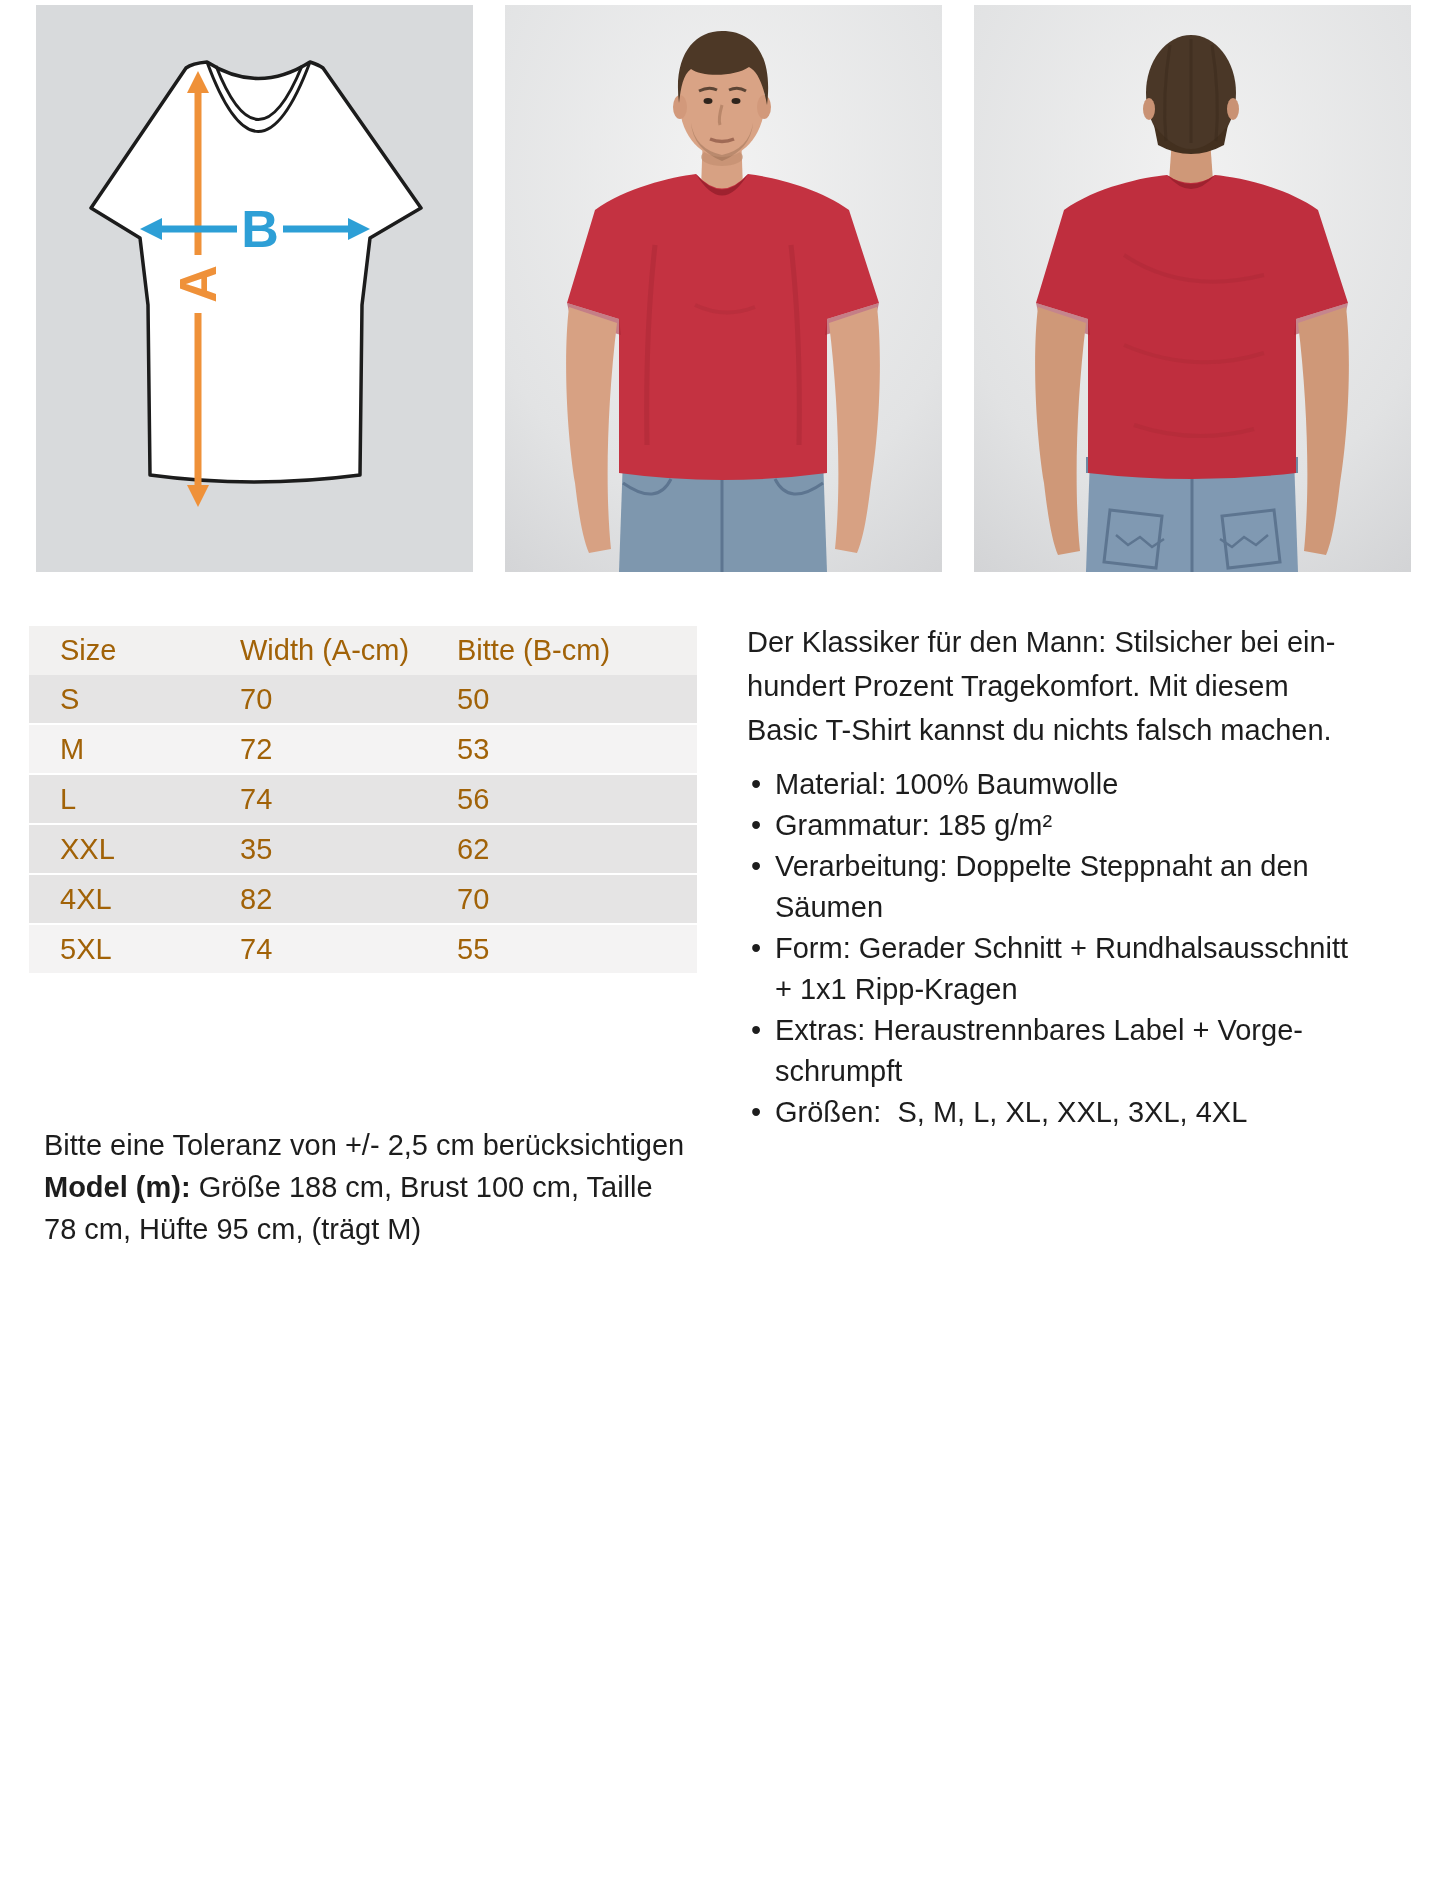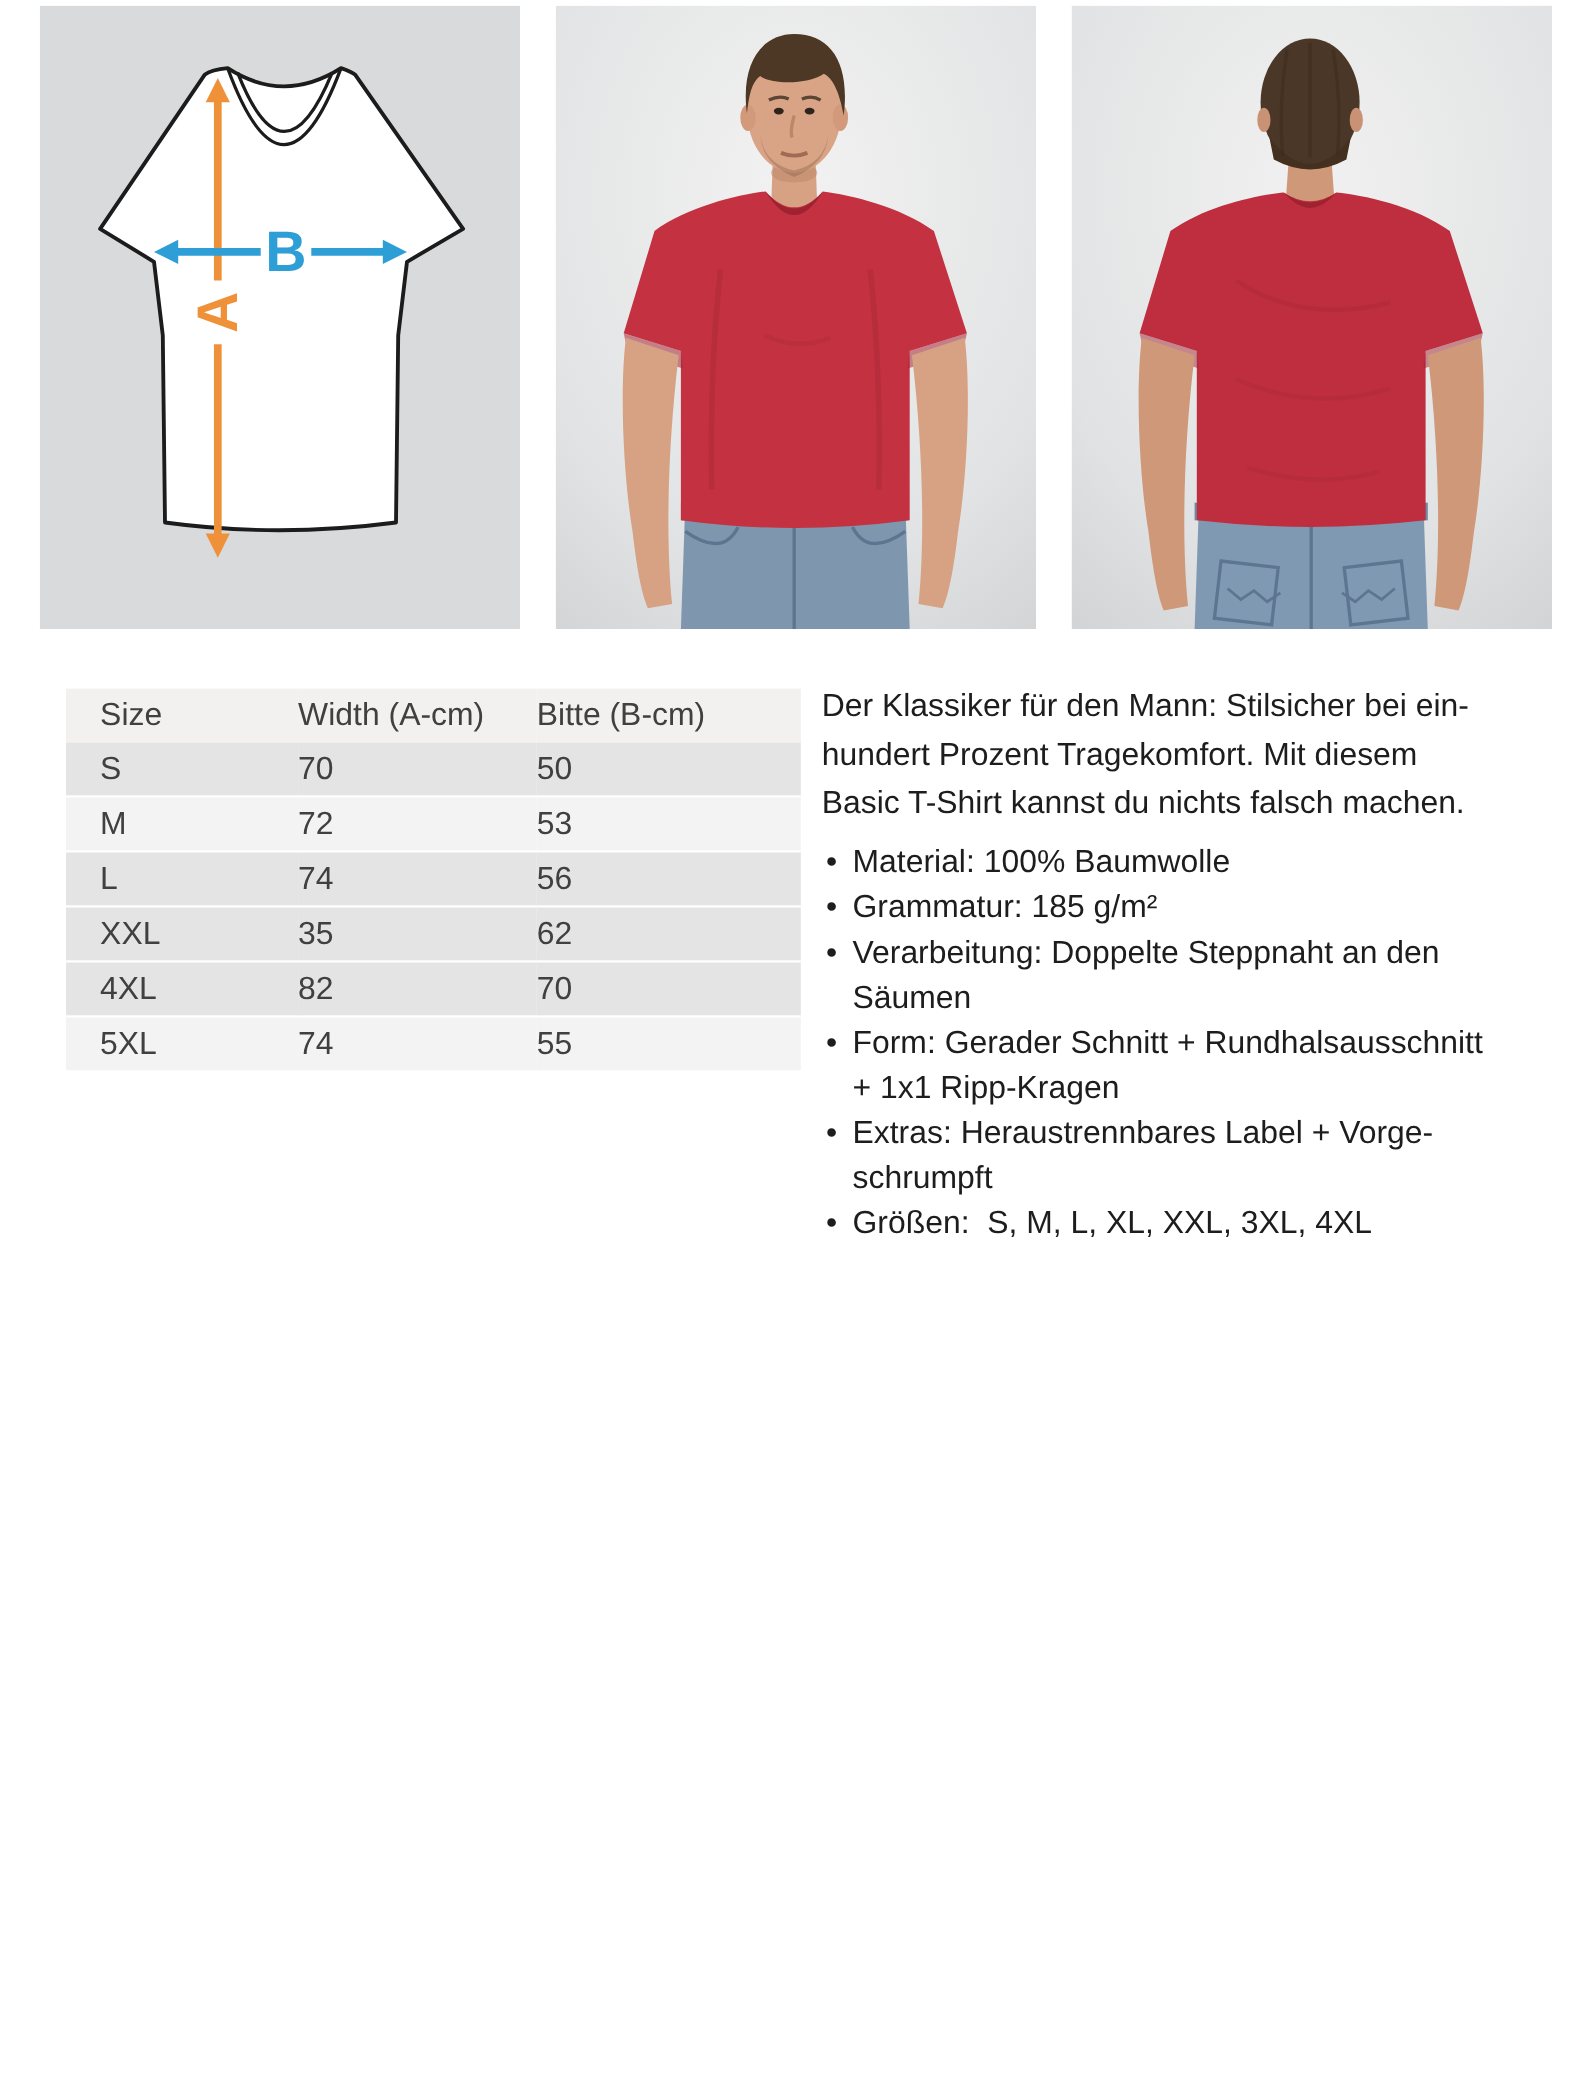--- a/index.html
+++ b/index.html
@@ -5,22 +5,22 @@
   html,body{margin:0;padding:0;background:#fff;}
   .page{position:relative;width:1445px;height:1886px;background:#ffffff;overflow:hidden;
         font-family:"Liberation Sans",sans-serif;color:#1e1e1e;}
   
   .img-box{position:absolute;top:5px;width:437px;height:567px;margin:0;padding:0;overflow:hidden;}
   .img-box svg{display:block;width:437px;height:567px;}
   #box-diagram{left:36px;}
   #box-front{left:505px;}
   #box-back{left:974px;}
   
-  .size-table{position:absolute;left:60px;top:626px;width:668px;border-collapse:collapse;
-              font-size:29px;color:#404040;}
+  .size-table{position:absolute;left:29px;top:626px;width:668px;border-collapse:collapse;
+              font-size:29px;color:#a16207;}
   .size-table th{font-weight:400;text-align:left;background:#f2f1f0;height:49px;padding:0;}
   .size-table td{height:48px;padding:0;border-bottom:2px solid #ffffff;}
   .size-table tr.odd td{background:#e5e4e4;}
   .size-table tr.even td{background:#f4f3f3;}
   .size-table .c1{padding-left:31px;}
   
   .note{position:absolute;left:44px;top:1124px;font-size:29px;line-height:42px;color:#1d1d1d;
         white-space:nowrap;}
   .note b{font-weight:700;}
   
@@ -225,20 +225,25 @@
         <td>70</td>
       </tr>
       <tr class="even">
         <td class="c1">5XL</td>
         <td>74</td>
         <td>55</td>
       </tr>
     </tbody>
   </table>
 
+  <div class="note">
+    <div>Bitte eine Toleranz von +/- 2,5 cm berücksichtigen</div>
+    <div><b>Model (m):</b> <span>Größe 188 cm, Brust 100 cm, Taille</span></div>
+    <div>78 cm, Hüfte 95 cm, (trägt M)</div>
+  </div>
 
   <div class="desc">
     <div class="line">Der Klassiker für den Mann: Stilsicher bei ein-</div>
     <div class="line">hundert Prozent Tragekomfort. Mit diesem</div>
     <div class="line">Basic T-Shirt kannst du nichts falsch machen.</div>
   </div>
 
   <ul class="features">
     <li>
       <div class="line">Material: 100% Baumwolle</div>

